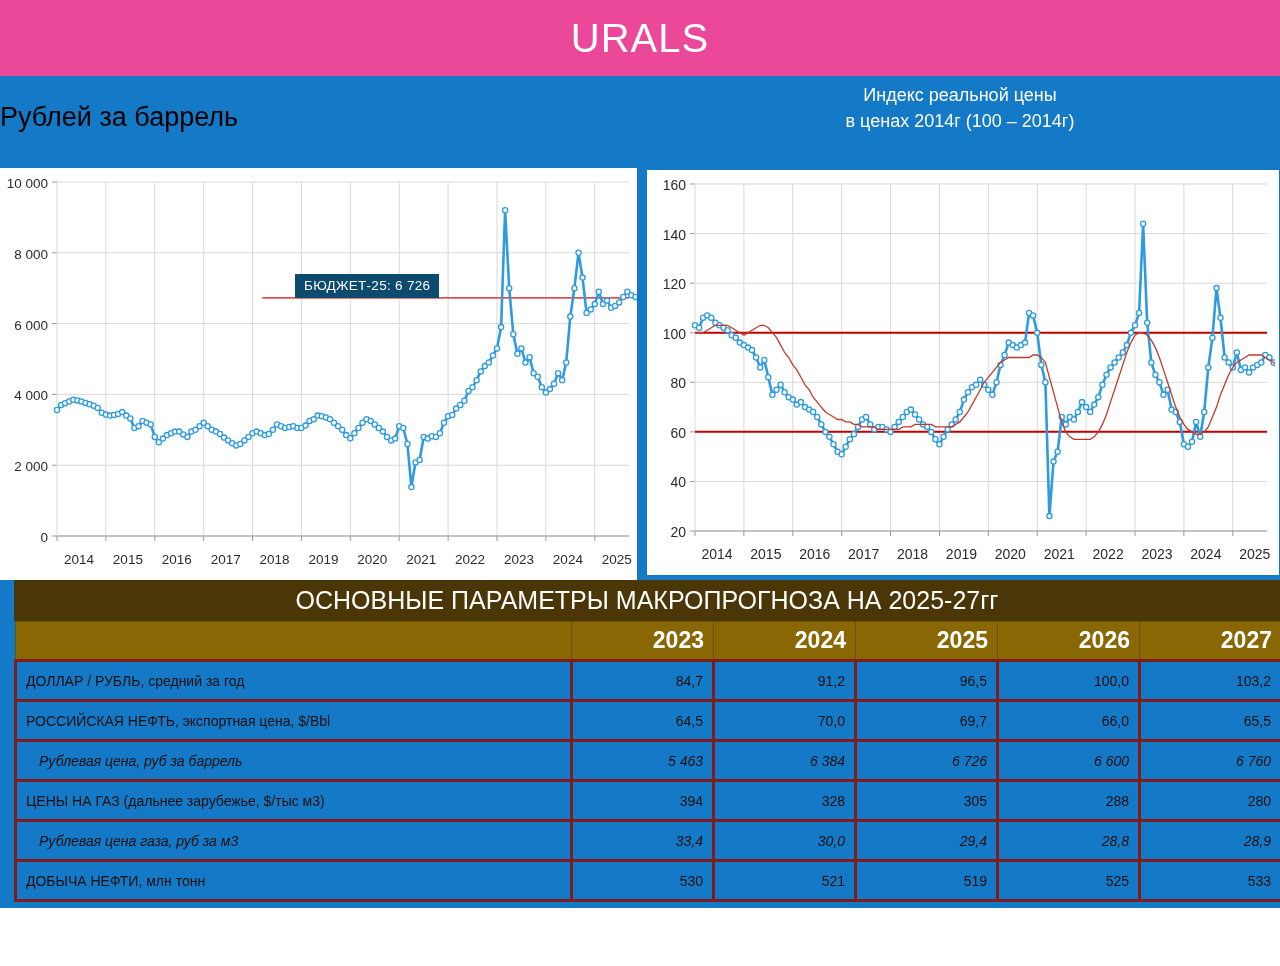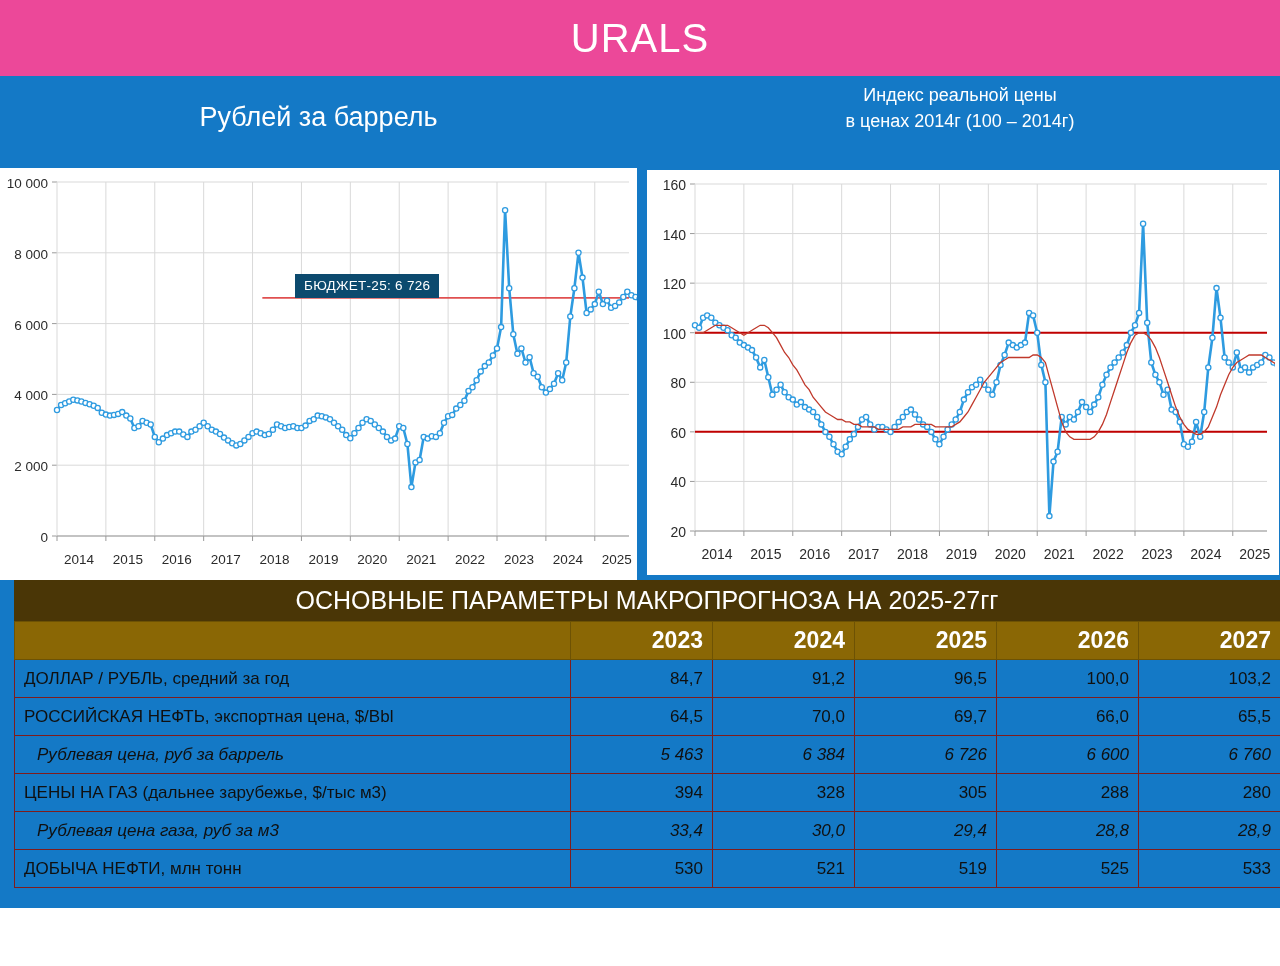--- a/index.html
+++ b/index.html
@@ -20,21 +20,21 @@
     color:#ffffff;font-size:40px;letter-spacing:1px;line-height:1;
   }
 
   
   .blue-band{
     position:absolute;left:0;top:76px;width:1280px;height:95px;
     background:#1479C6;
   }
   .cap-left{
     position:absolute;left:0;top:27px;width:637px;
-    text-align:center;color:#ffffff;font-size:27px;line-height:1.1;
+    color:#000000;font-size:27px;line-height:1.1;
   }
   .cap-right{
     position:absolute;left:640px;top:6px;width:640px;
     text-align:center;color:#ffffff;font-size:18px;line-height:1.45;
   }
 
   
   .charts{
     position:absolute;left:0;top:168px;width:1280px;height:412px;
     background:#1479C6;
@@ -62,22 +62,22 @@
   .tbl-title{
     position:absolute;left:14px;top:0;width:1266px;height:41px;
     background:#4A3606;color:#ffffff;font-size:25px;
     display:flex;align-items:center;justify-content:center;
   }
   table.macro{
     position:absolute;left:14px;top:41px;width:1266px;
     border-collapse:collapse;table-layout:fixed;
   }
   table.macro th,table.macro td{
-    height:37px;padding:0 9px;font-size:17px;color:#101010;
-    border:1px solid #7f1d1d;
+    height:37px;padding:0 9px;font-size:14px;color:#101010;
+    border:3px solid #7f1d1d;
   }
   table.macro thead th{
     background:#8A6705;color:#ffffff;font-size:23px;font-weight:bold;
     text-align:right;border:1px solid #6d5204;
   }
   table.macro thead th.hcorner{background:#8A6705;border:1px solid #6d5204;}
   table.macro td.lbl{text-align:left;white-space:nowrap;}
   table.macro td.val{text-align:right;}
   tr.sub td{font-style:italic;}
   tr.sub td.lbl{padding-left:22px;}

